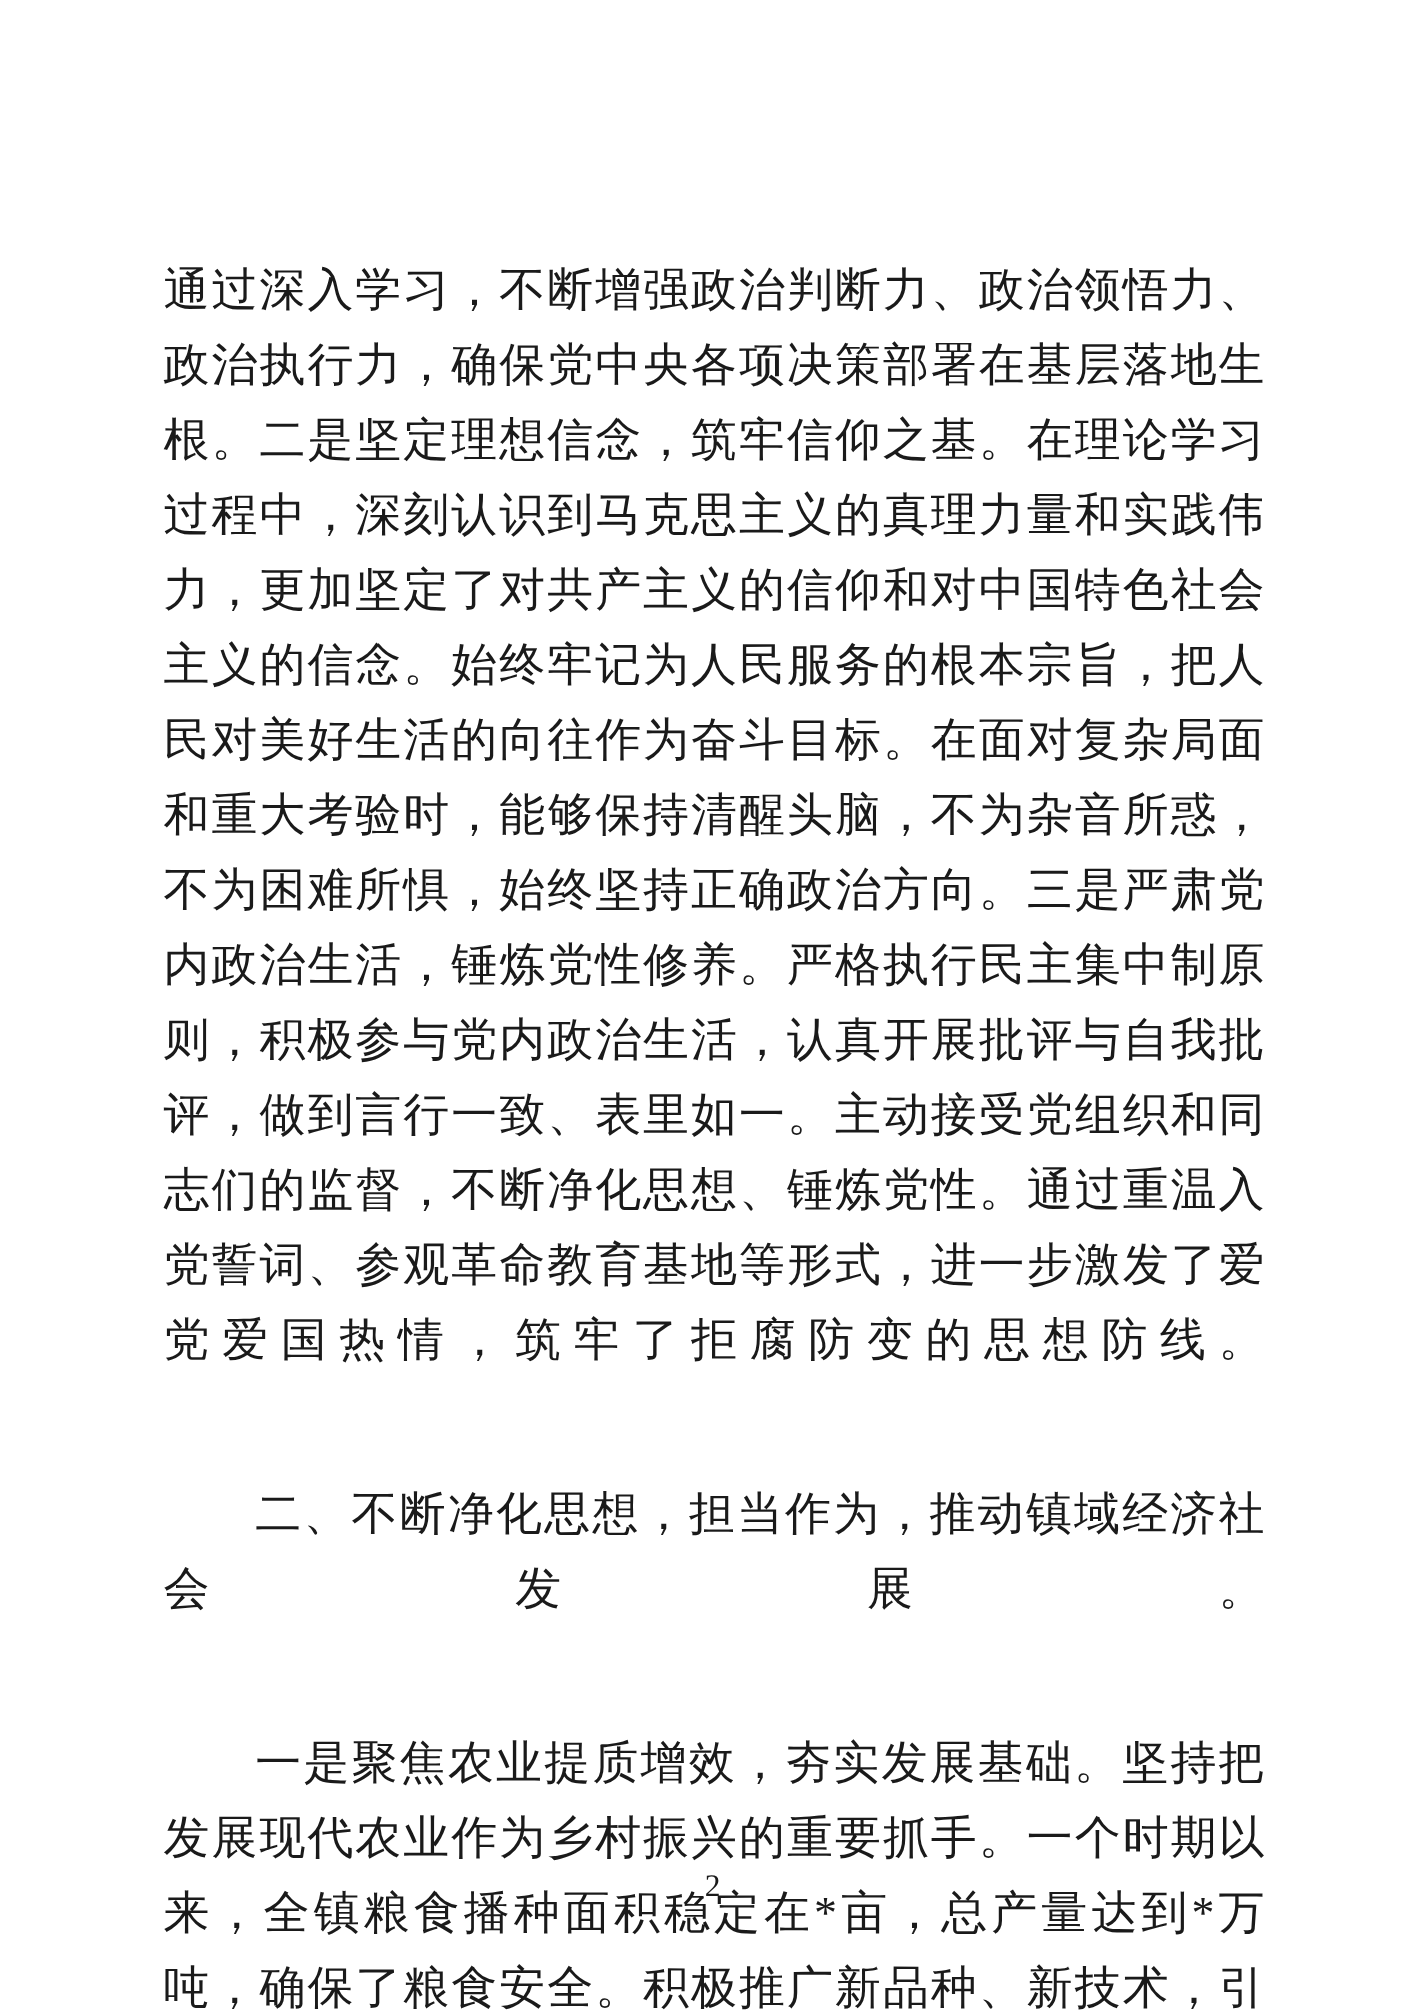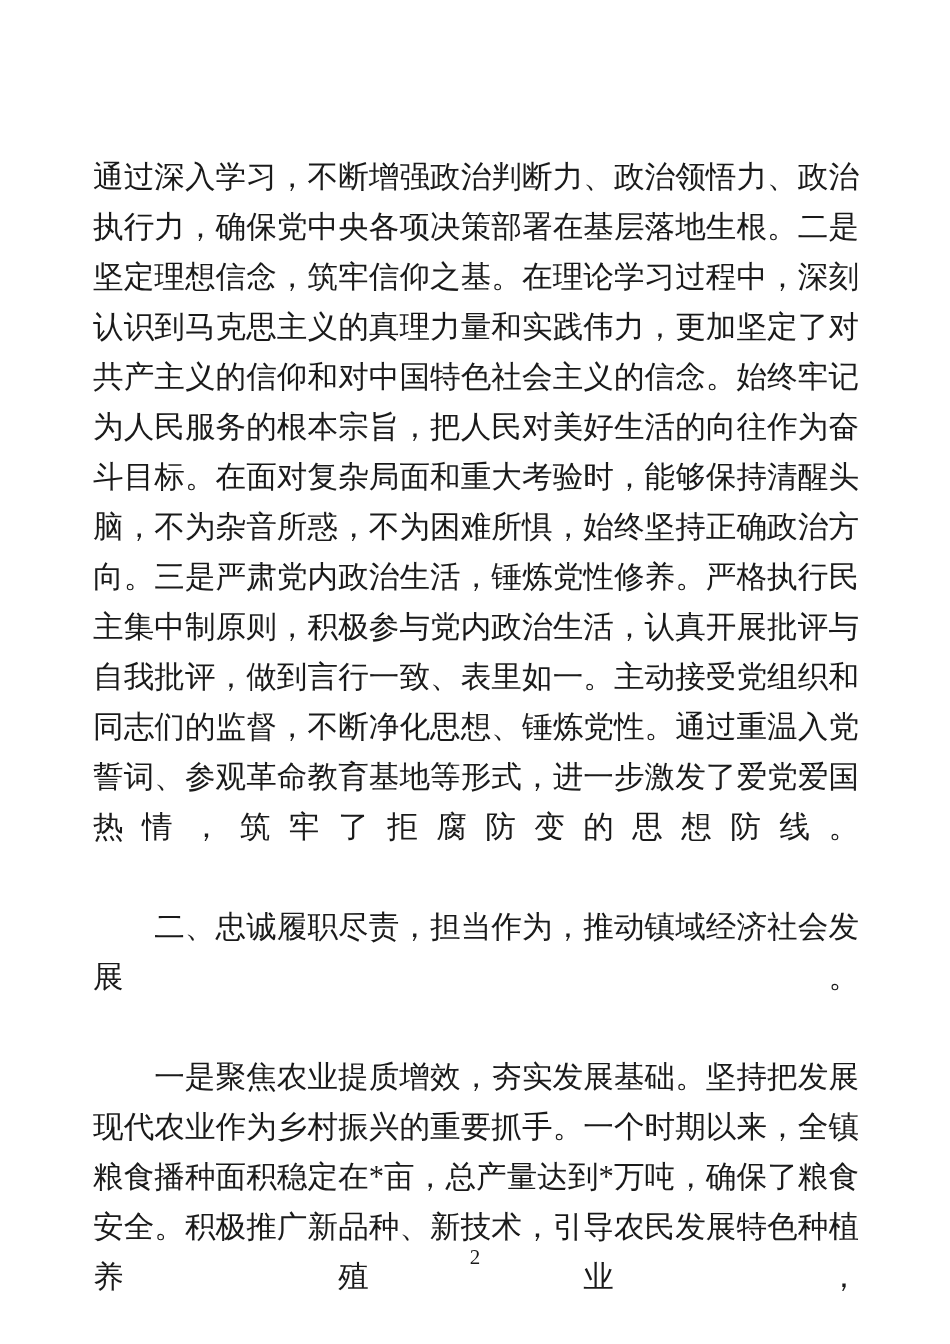--- a/index.html
+++ b/index.html
@@ -21,21 +21,21 @@
 
   
   .doc-body {
     position: absolute;
     left: 93px;
     top: 152px;
     width: 766px;
   }
 
   .para {
-    margin: 0;
+    margin: 16px;
     padding: 0;
     font-family: "Liberation Serif", "DejaVu Serif", serif;
     font-size: 30.6px;
     line-height: 50px;
     color: #1a1a1a;
     text-align: justify;
     text-justify: inter-ideograph;
     letter-spacing: 0;
     word-break: break-all;
     -webkit-font-smoothing: antialiased;
@@ -65,21 +65,21 @@
 </style>
 </head>
 <body>
 
 <div class="page">
 
   <div class="doc-body">
 
     <p class="para">通过深入学习，不断增强政治判断力、政治领悟力、政治执行力，确保党中央各项决策部署在基层落地生根。二是坚定理想信念，筑牢信仰之基。在理论学习过程中，深刻认识到马克思主义的真理力量和实践伟力，更加坚定了对共产主义的信仰和对中国特色社会主义的信念。始终牢记为人民服务的根本宗旨，把人民对美好生活的向往作为奋斗目标。在面对复杂局面和重大考验时，能够保持清醒头脑，不为杂音所惑，不为困难所惧，始终坚持正确政治方向。三是严肃党内政治生活，锤炼党性修养。严格执行民主集中制原则，积极参与党内政治生活，认真开展批评与自我批评，做到言行一致、表里如一。主动接受党组织和同志们的监督，不断净化思想、锤炼党性。通过重温入党誓词、参观革命教育基地等形式，进一步激发了爱党爱国热情，筑牢了拒腐防变的思想防线。</p>
 
-    <p class="para indent">二、忠诚履职尽责，担当作为，推动镇域经济社会发展。</p>
+    <p class="para indent">二、不断净化思想，担当作为，推动镇域经济社会发展。</p>
 
     <p class="para indent">一是聚焦农业提质增效，夯实发展基础。坚持把发展现代农业作为乡村振兴的重要抓手。一个时期以来，全镇粮食播种面积稳定在*亩，总产量达到*万吨，确保了粮食安全。积极推广新品种、新技术，引导农民发展特色种植养殖业，</p>
 
   </div>
 
   <div class="page-number">2</div>
 
 </div>
 
 </body></html>

